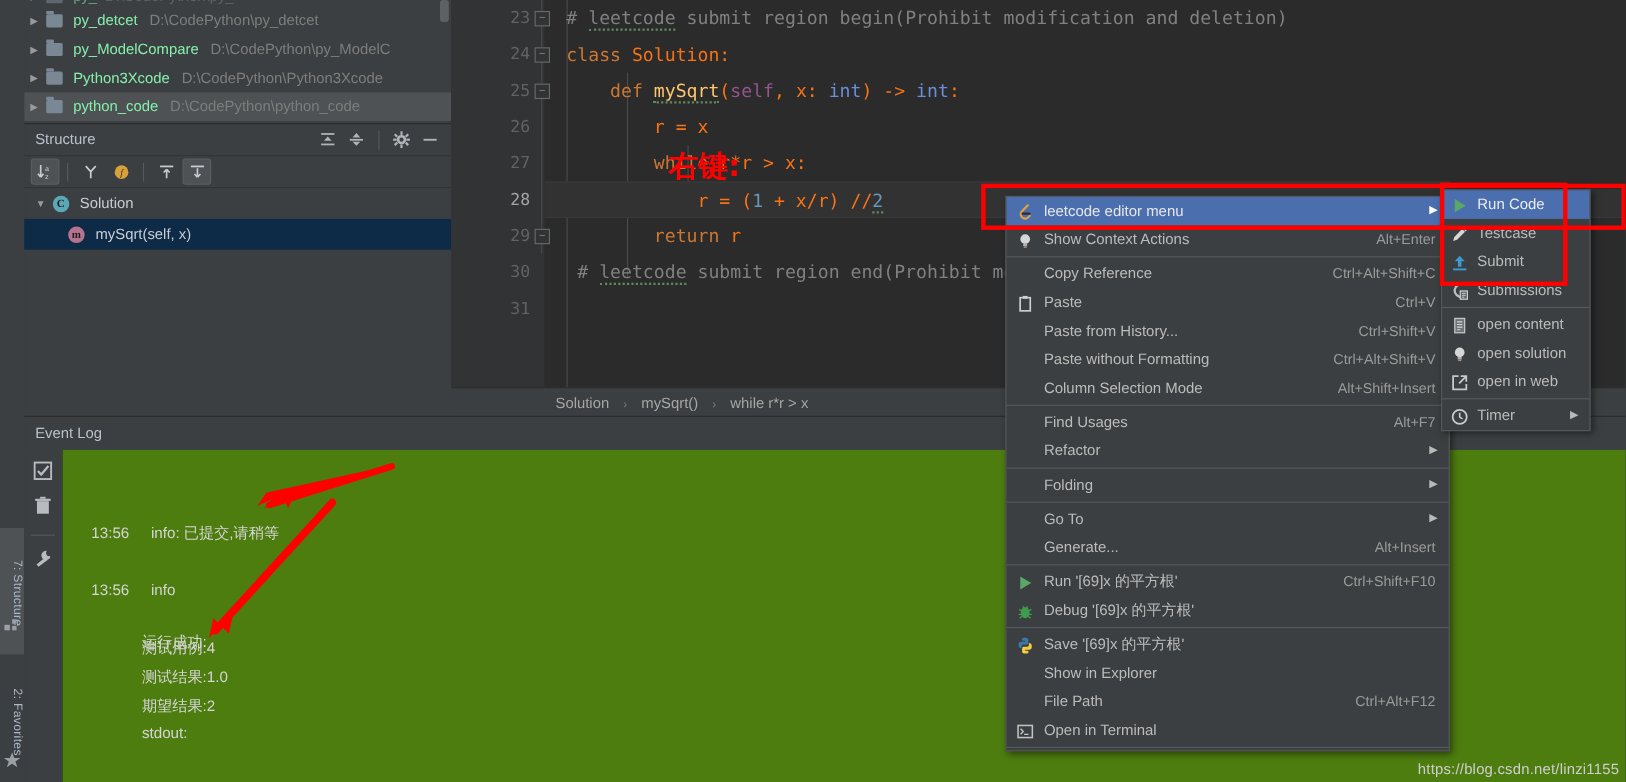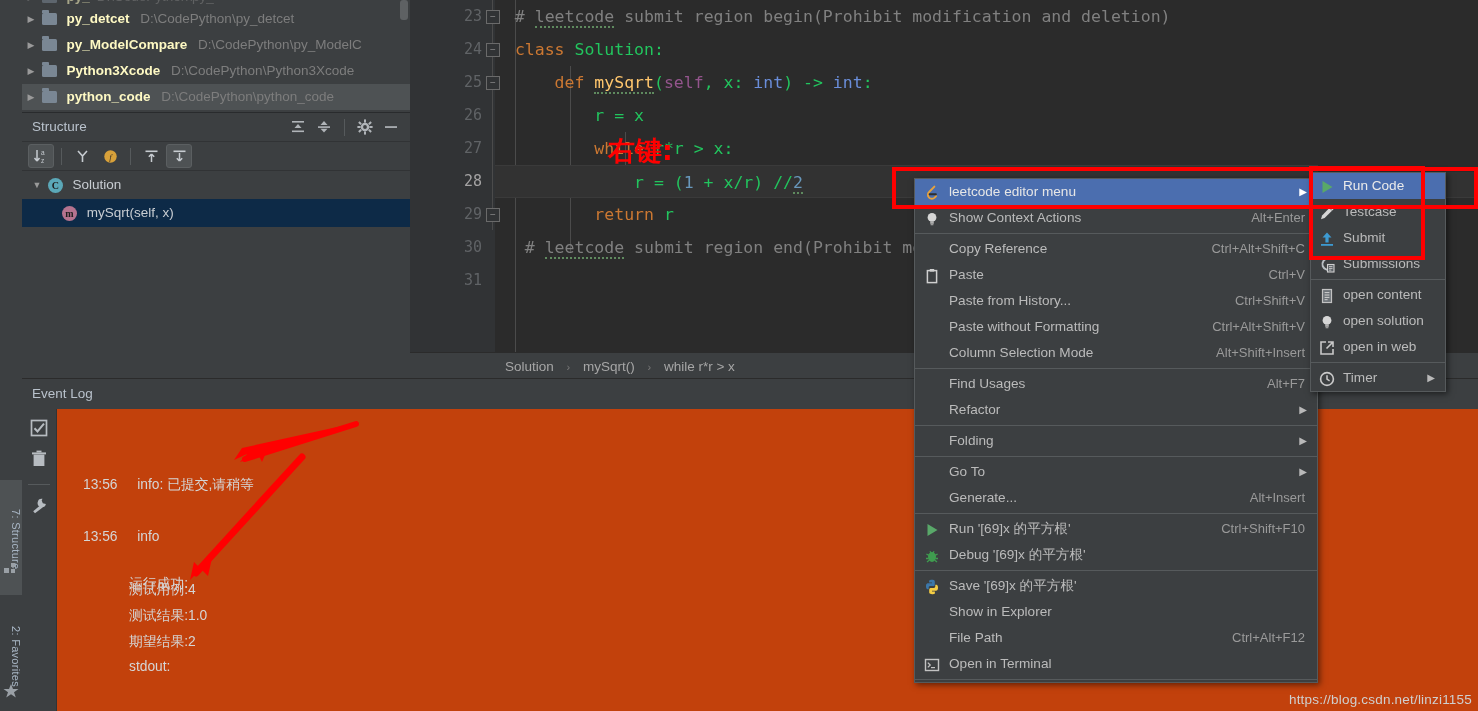--- a/index.html
+++ b/index.html
@@ -19,21 +19,21 @@
           background:#3c3f41; overflow:hidden; }
   .proj-row { position:relative; height:26px; line-height:26px; white-space:nowrap;
               font-size:13.5px; padding-left:2px; }
   .proj-row.sel { background:#4e5254; }
   .tri { display:inline-block; width:14px; text-align:center; color:#9a9a9a; font-size:9px;
          vertical-align:middle; }
   .folder { display:inline-block; width:15px; height:12px; background:#7a8794; border-radius:1.5px;
             vertical-align:middle; margin-right:6px; position:relative; }
   .folder:before { content:""; position:absolute; left:0; top:-3px; width:7px; height:3px;
             background:#7a8794; border-radius:1px 1px 0 0; }
-  .pname { color:#fef9c3; font-weight:bold; }
+  .pname { color:#86efac; font-weight:normal; }
   .ppath { color:#7d7d7d; margin-left:7px; font-weight:normal; }
   .proj-scroll { position:absolute; right:2px; top:0; width:8px; height:20px; background:#5e6163;
                  border-radius:3px; }
 
   
   .structure { position:absolute; left:22px; top:112px; width:388px; height:266px;
                background:#3c3f41; border-top:1px solid #292b2d; }
   .st-head { position:relative; height:28px; line-height:28px; }
   .st-title { position:absolute; left:10px; color:#b9c2cc; font-size:13.5px; }
   .st-head-icons { position:absolute; right:8px; top:0; height:28px; display:flex; align-items:center; gap:4px; }
@@ -62,39 +62,39 @@
         font-family:"DejaVu Sans Mono", monospace; font-size:15px; height:33px; line-height:33px; }
   .ln.cur { color:#a4a3a3; }
   .fold-line { position:absolute; left:82px; top:0; width:1px; background:#4b4b4b; }
   .foldmark { position:absolute; left:76px; width:14px; height:14px; border:1px solid #6a6a6a;
               background:#313335; color:#8b8b8b; font-size:10px; text-align:center; line-height:12px; }
   .code { position:absolute; left:85px; top:0; right:0; height:352px;
           font-family:"DejaVu Sans Mono", monospace; font-size:16.5px; }
   .cline { position:absolute; left:0; right:0; height:33px; line-height:33px; white-space:pre; }
   .cline.hl { background:#323232; border-top:1px solid #3a3a3a; border-bottom:1px solid #3a3a3a; }
   .k { color:#cc7832; } .fn { color:#ffc66d; } .self { color:#94558d; }
-  .ty { color:#6a8eda; } .num { color:#6897bb; } .pl { color:#22c55e;text-align:right; }
+  .ty { color:#6a8eda; } .num { color:#6897bb; } .pl { color:#f97316;text-align:right; }
   .cm { color:#808080; } .wavy { border-bottom:2px dotted #5f8a5f; }
   .indentline { position:absolute; width:1px; background:#4b4b4b; }
 
   .breadcrumb { position:absolute; left:410px; top:352px; width:1068px; height:28px;
                 background:#3c3f41; border-top:1px solid #2b2b2b; }
   .bc-in { position:absolute; left:95px; top:0; height:28px; line-height:28px;
            font-size:13.5px; color:#a6a6a6; white-space:nowrap; }
   .bc-sep { color:#7a7a7a; margin:0 9px; font-size:11px; }
 
   
   .evpanel { position:absolute; left:22px; top:378px; width:1456px; height:333px; background:#3c3f41;
              border-top:1px solid #2b2b2b; }
   .ev-head { position:relative; height:30px; }
   .ev-title { position:absolute; left:10px; top:0; line-height:30px; color:#b9c2cc; font-size:13.5px; }
   .ev-side { position:absolute; left:0; top:30px; width:34px; bottom:0; background:#3c3f41;
              display:flex; flex-direction:column; align-items:center; padding-top:10px; gap:9px; }
   .ev-hsep { width:22px; height:1px; background:#565a5c; margin:3px 0; }
-  .ev-body { position:absolute; left:34px; top:30px; right:0; bottom:0; background:#c2410c;
+  .ev-body { position:absolute; left:34px; top:30px; right:0; bottom:0; background:#4d7c0f;
              border-left:1px solid #313335; overflow:hidden; }
   .ev-line { position:absolute; white-space:nowrap; color:#d5d5d5; font-size:13.8px; }
   .ev-time { color:#d5d5d5; }
 
   
   .ctx { position:absolute; left:914px; top:178px; width:404px; background:#3c3f41;
          border:1px solid #565a5c; box-shadow:2px 2px 6px rgba(0,0,0,.5); }
   .mi { position:relative; height:26px; line-height:26px; white-space:nowrap; font-size:13.6px;
         color:#bbbbbb; padding-left:34px; }
   .mi.sel { background:#4b6eaf; color:#e6e6e6; }

